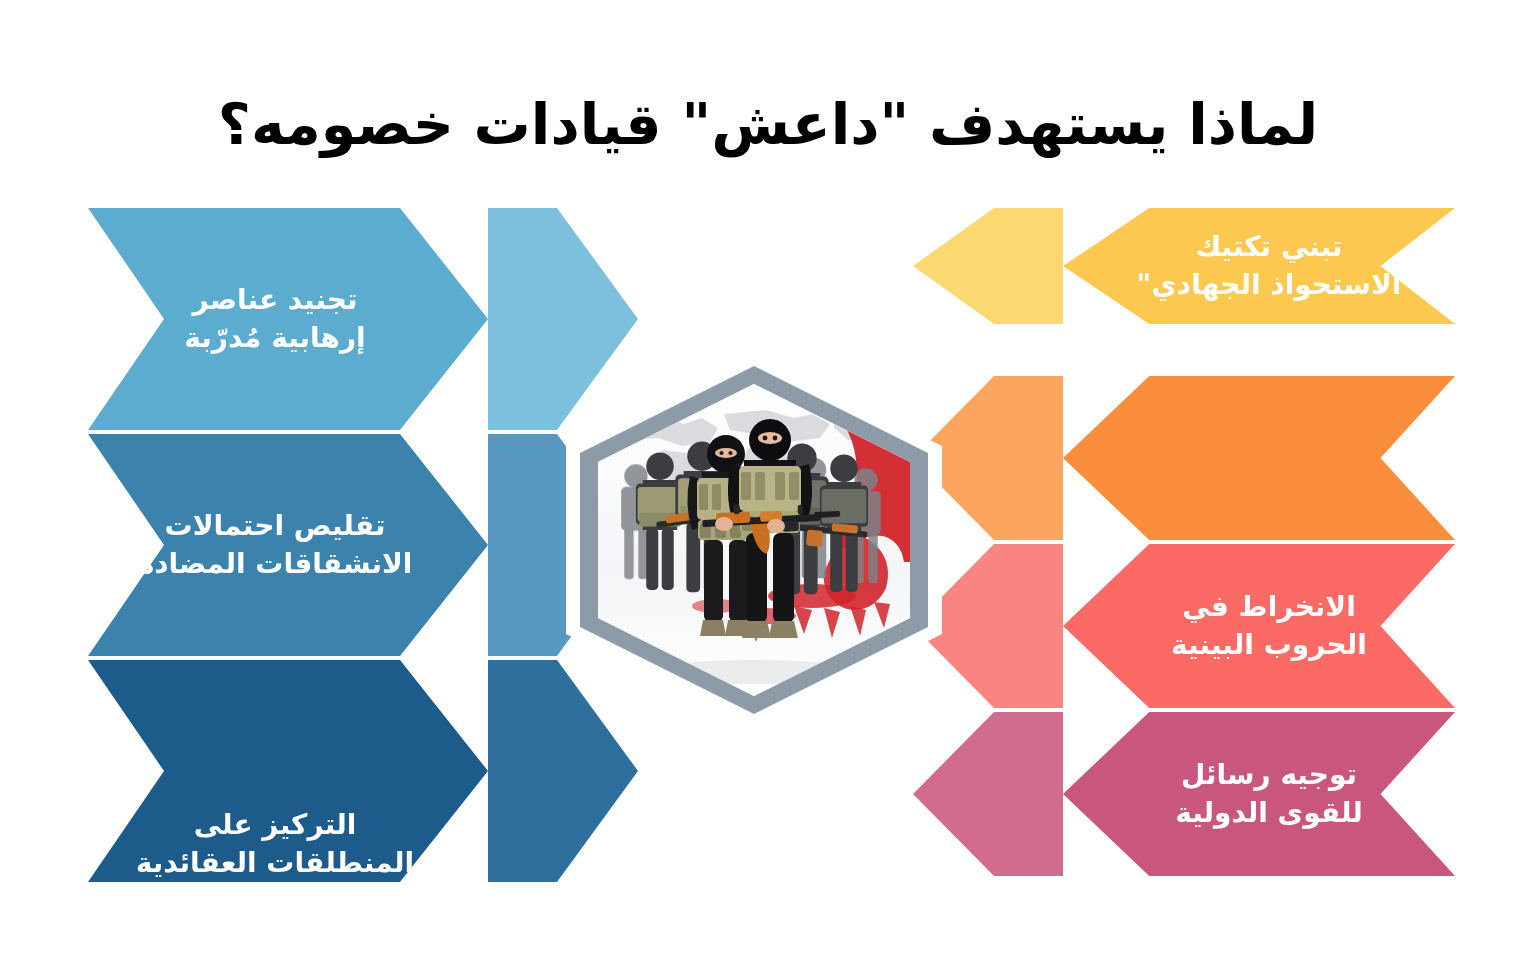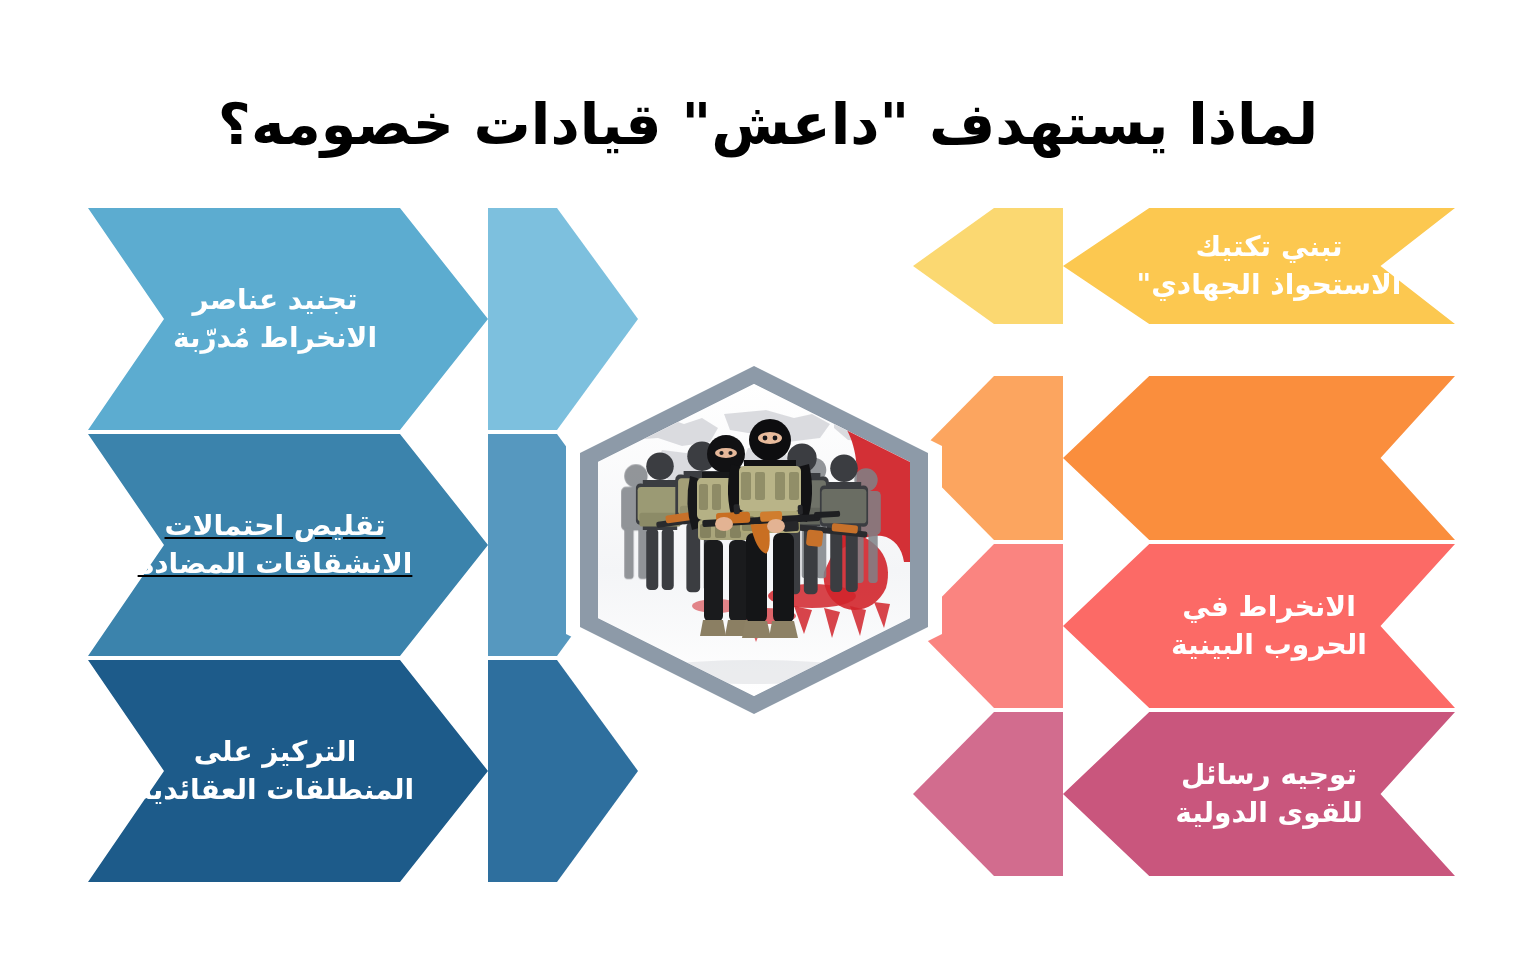--- a/index.html
+++ b/index.html
@@ -134,31 +134,31 @@
 <body style="background: rgb(255, 255, 255);">
 
 <div id="stage">
 
   <h1 class="title" style="color: rgb(0, 0, 0);">لماذا يستهدف "داعش" قيادات خصومه؟</h1>
 
   <div class="band left" id="L0" style="left:88px; top:208px; width:400px; height:222px;">
     <div class="tail" style="background: rgb(125, 192, 222);"></div>
     <div class="body" style="background: rgb(92, 172, 208);"></div>
     <div class="label">تجنيد عناصر
-الانخراط مُدرّبة</div>
-  </div>
-
-  <div class="band left" id="L1" style="left:88px; top:434px; width:400px; height:222px;text-decoration:underline;">
+إرهابية مُدرّبة</div>
+  </div>
+
+  <div class="band left" id="L1" style="left:88px; top:434px; width:400px; height:222px;">
     <div class="tail" style="background: rgb(86, 152, 191);"></div>
     <div class="body" style="background: rgb(59, 131, 172);"></div>
     <div class="label">تقليص احتمالات
 الانشقاقات المضادة</div>
   </div>
 
-  <div class="band left" id="L2" style="left:88px; top:660px; width:400px; height:222px;">
+  <div class="band left" id="L2" style="left:88px; top:660px; width:400px; height:222px;align-items:flex-end;">
     <div class="tail" style="background: rgb(46, 111, 158);"></div>
     <div class="body" style="background: rgb(29, 91, 138);"></div>
     <div class="label">التركيز على
 المنطلقات العقائدية</div>
   </div>
 
   <div class="band right" id="R0" style="left:1063px; top:208px; width:392px; height:116px;">
     <div class="tail" style="background: rgb(251, 216, 113);"></div>
     <div class="body" style="background: rgb(252, 200, 80);"></div>
     <div class="label">تبني تكتيك

